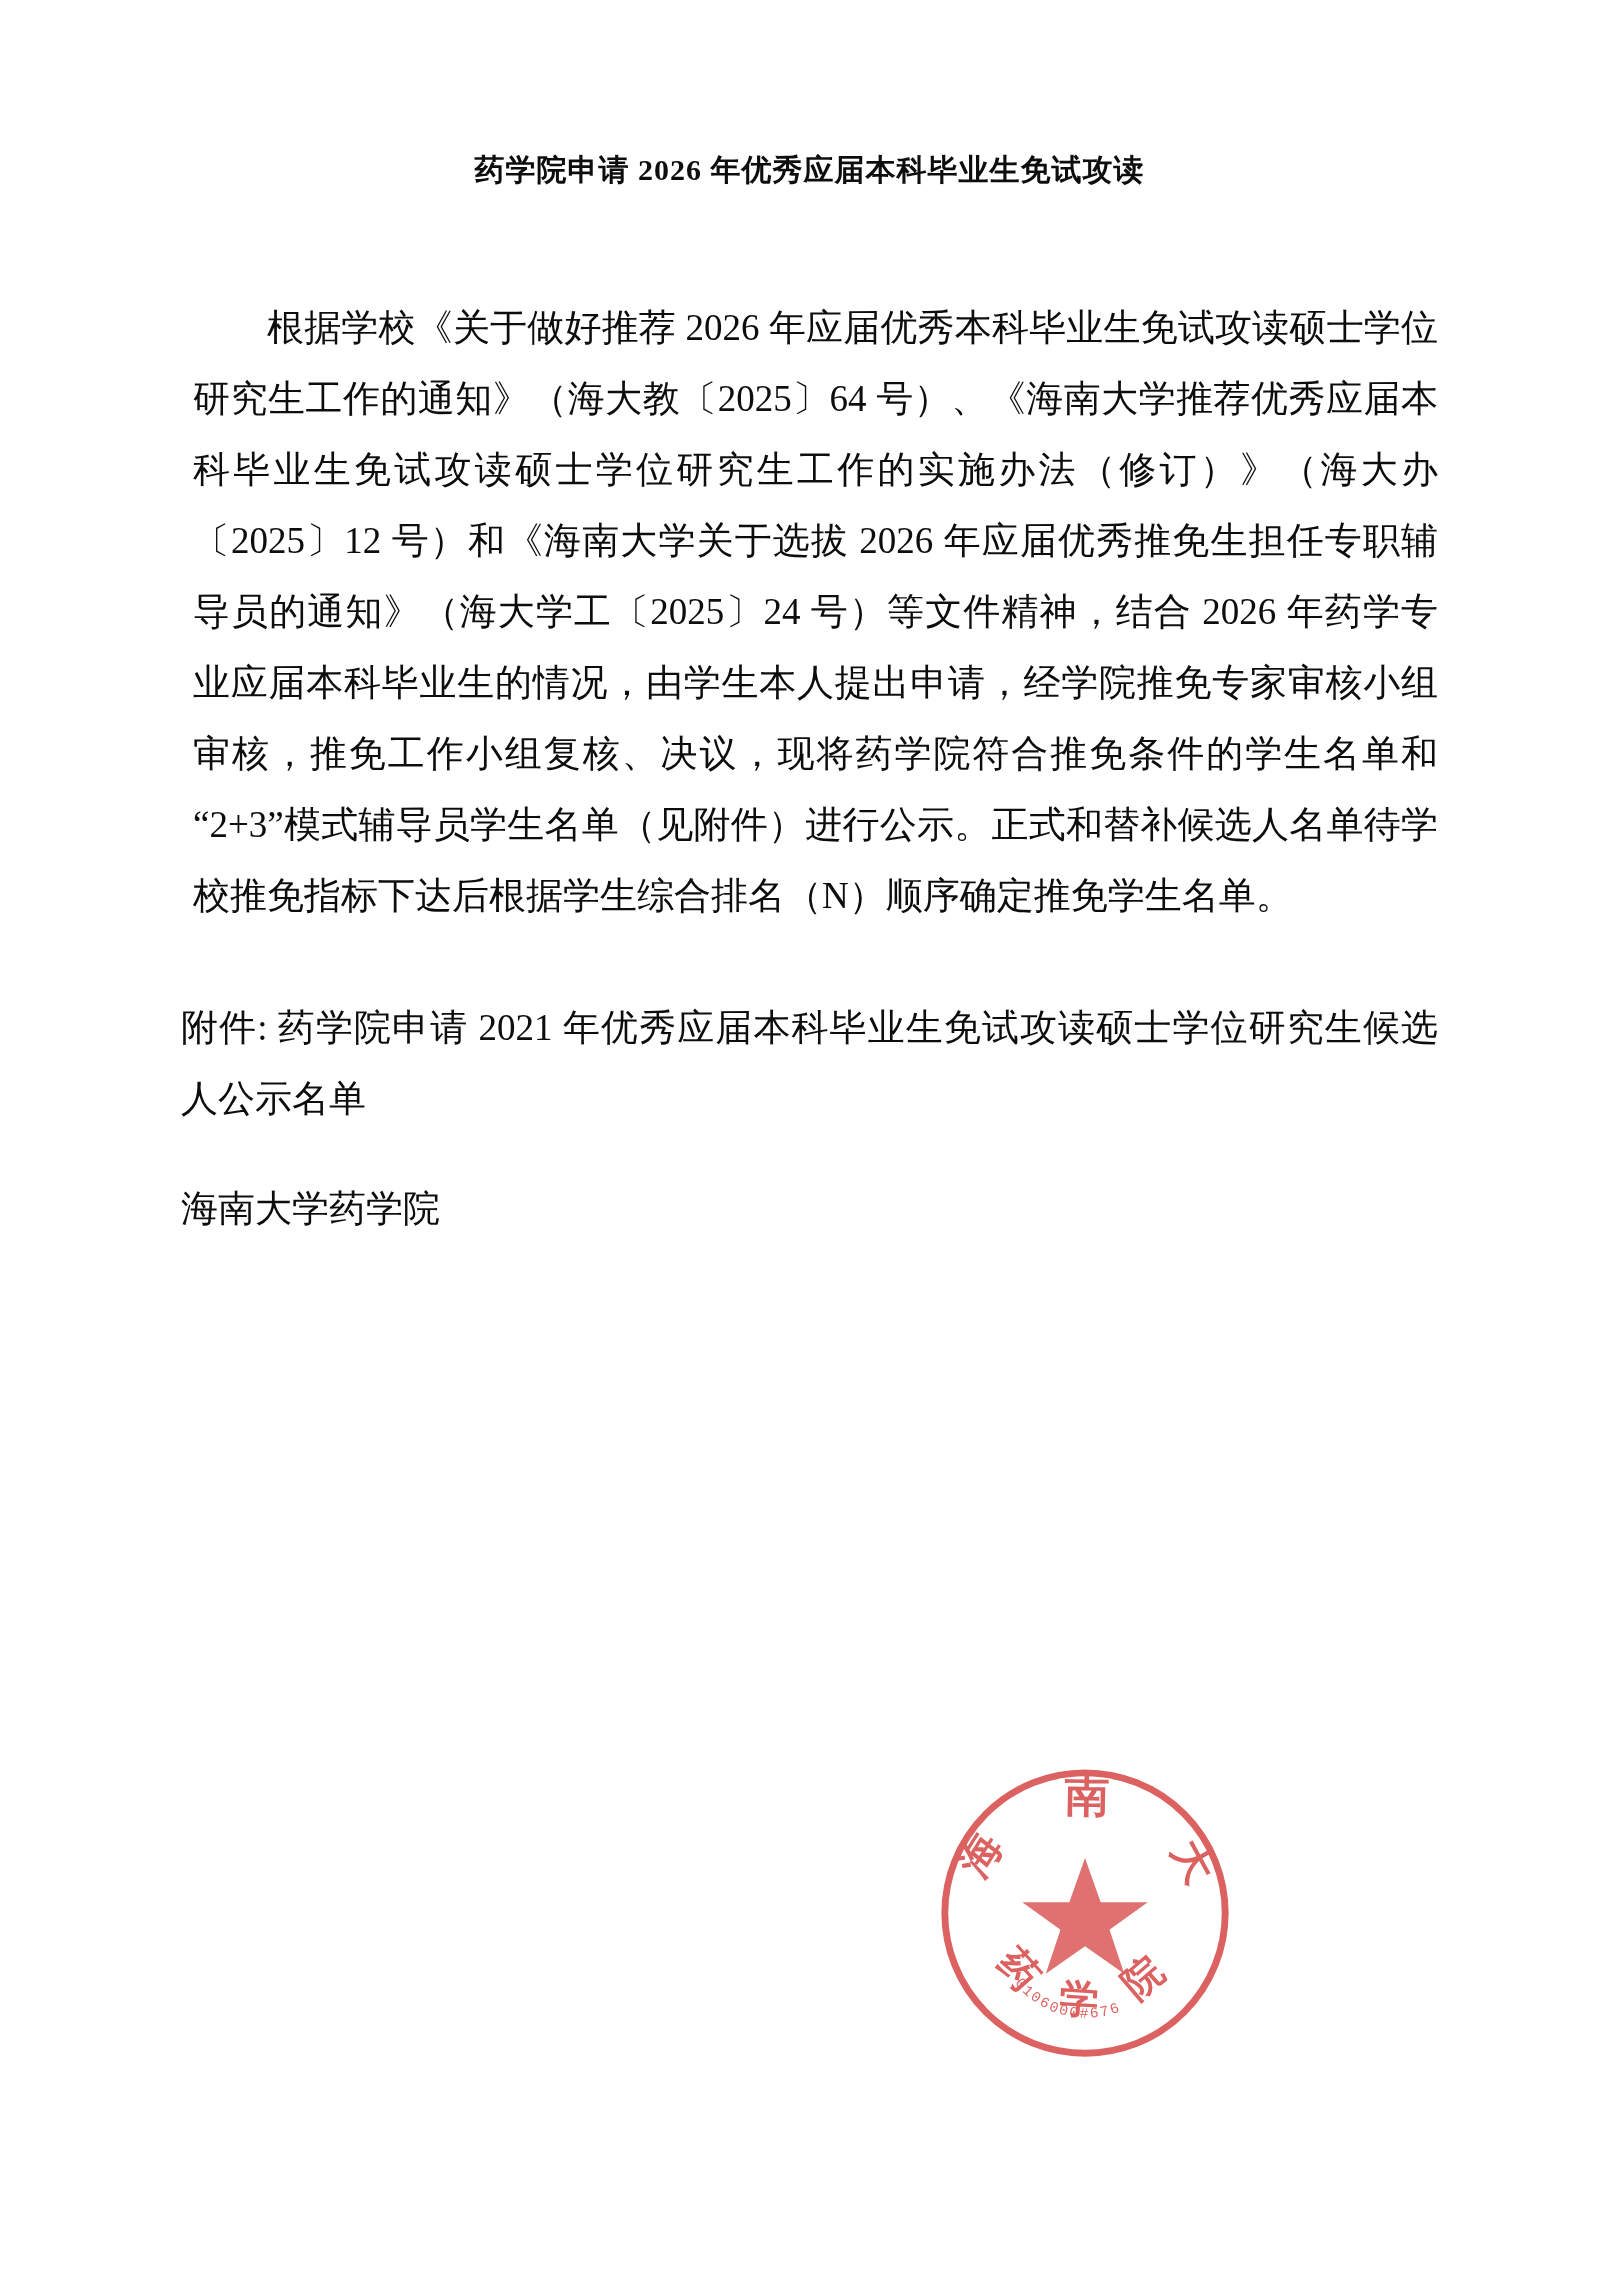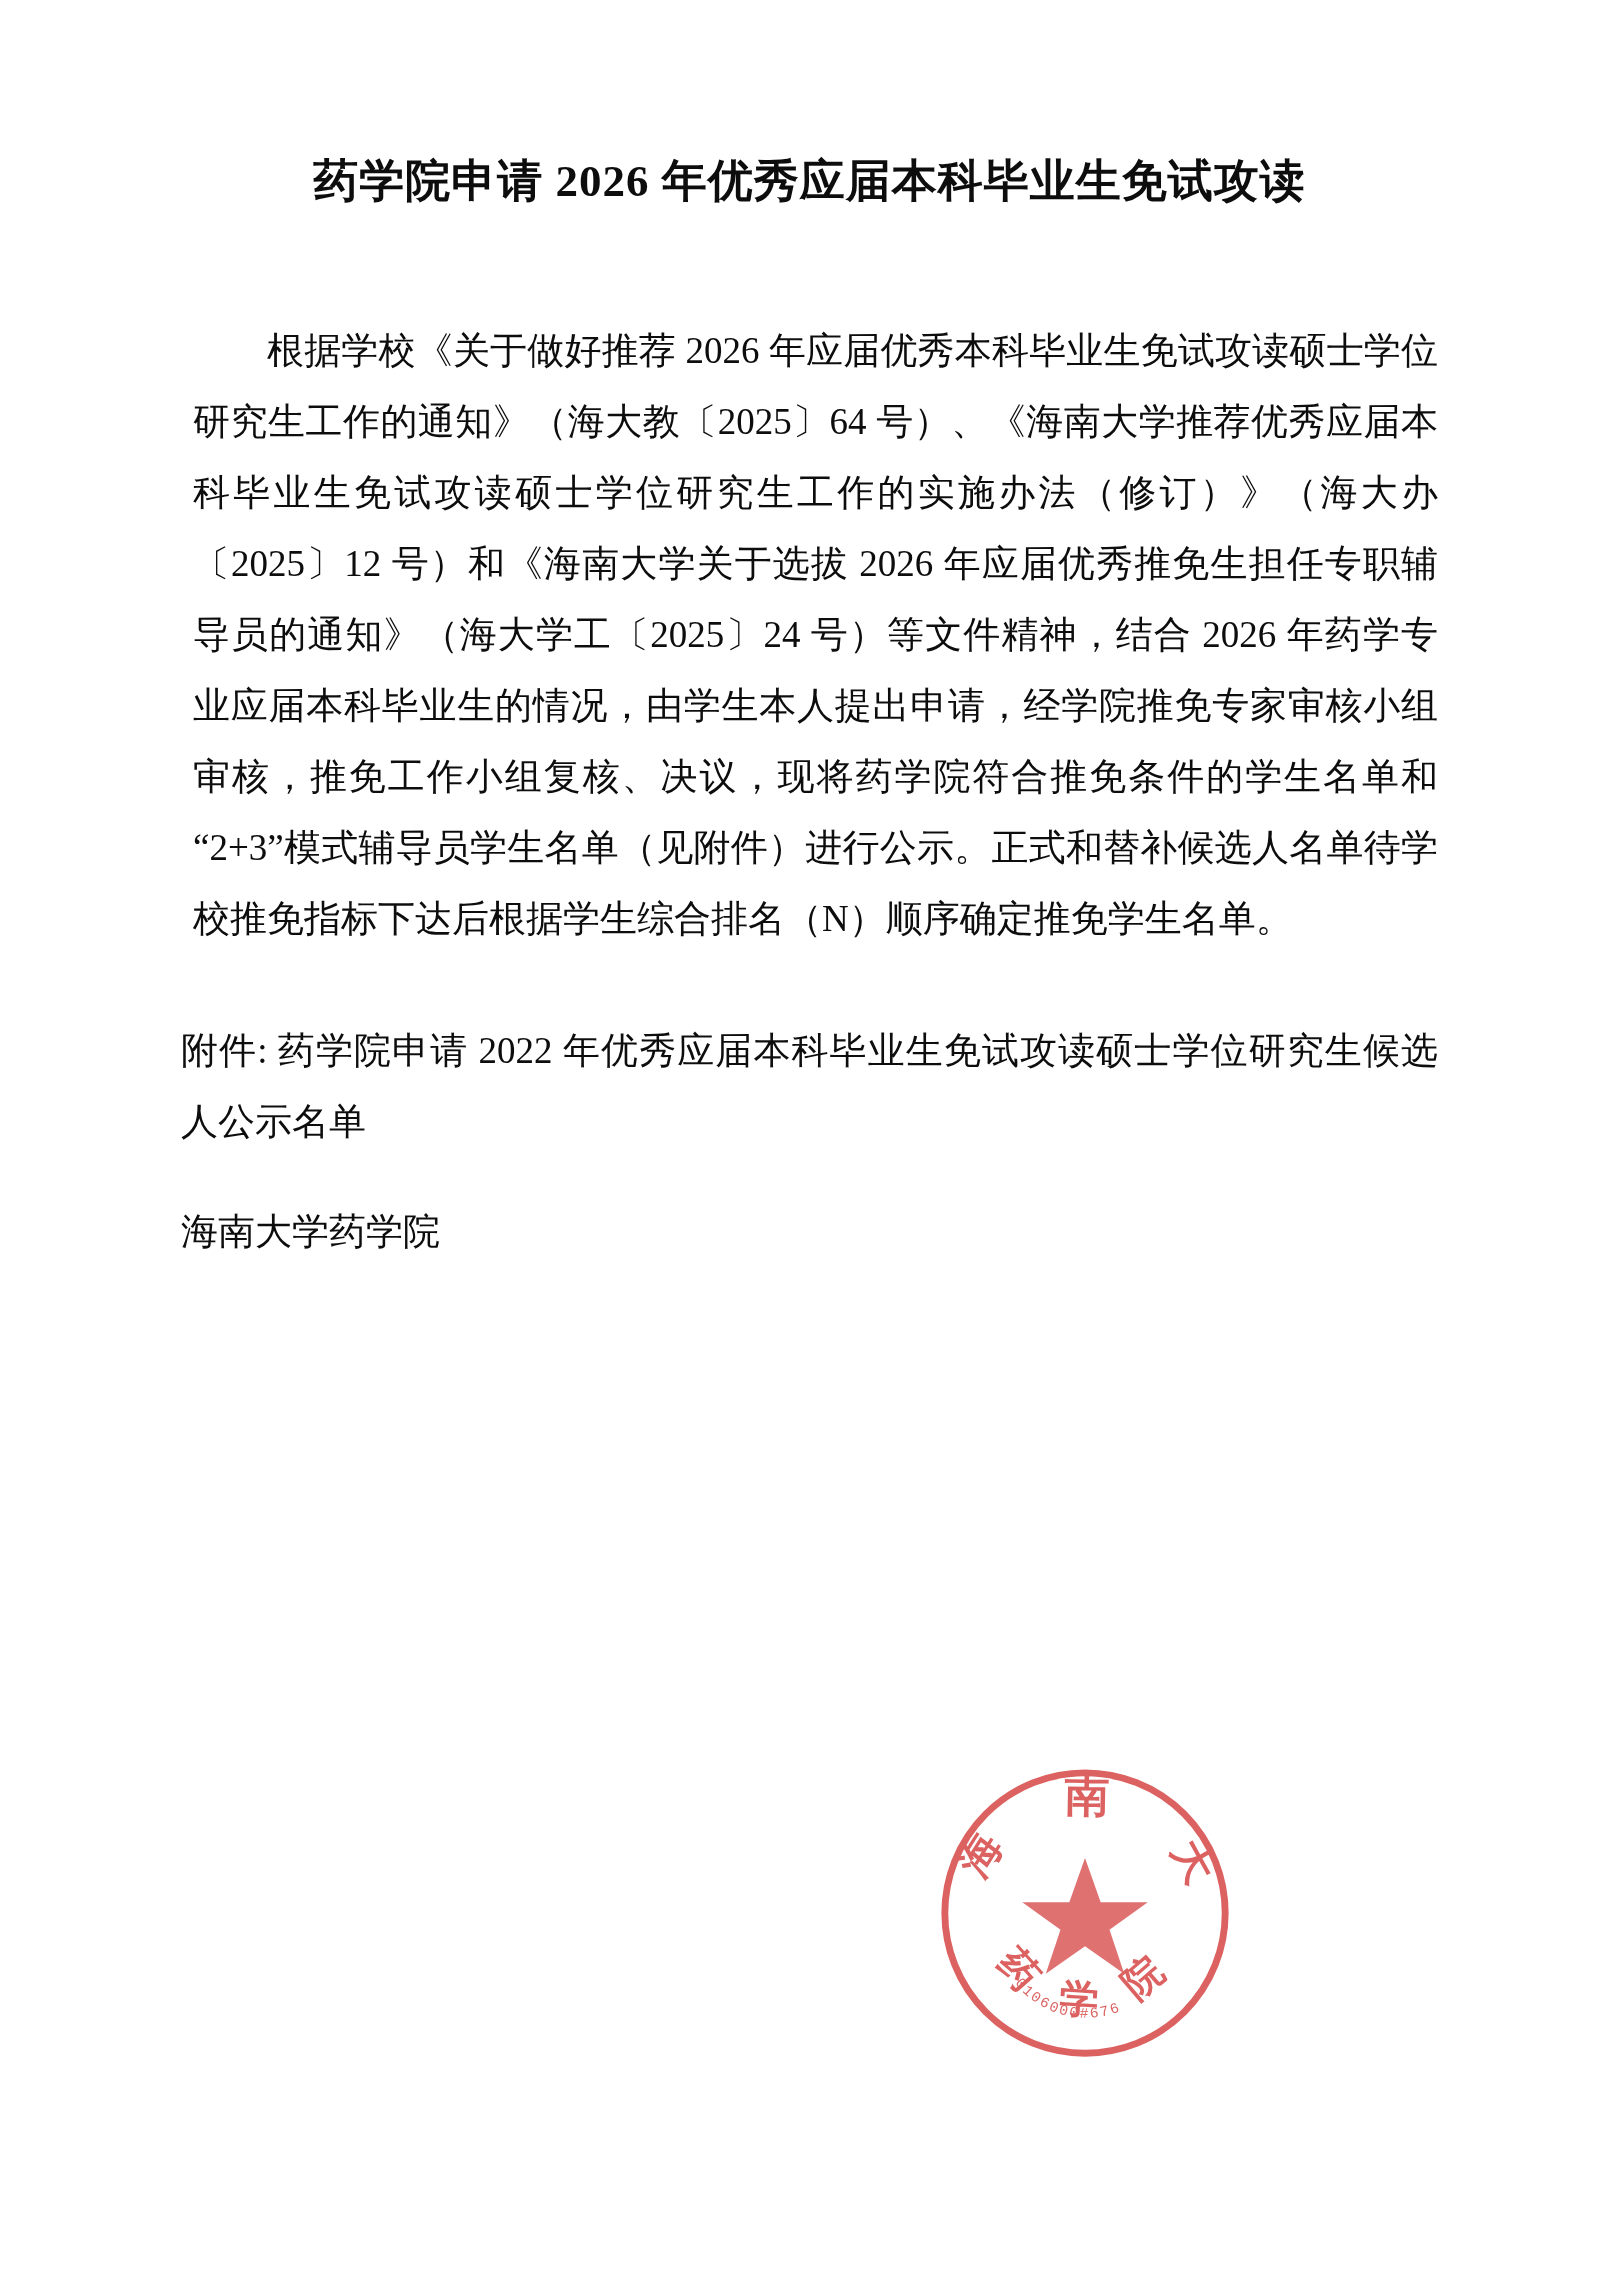--- a/index.html
+++ b/index.html
@@ -19,21 +19,21 @@
   .page {
     position: absolute;
     left: 0; top: 0;
     width: 1619px;
     height: 2290px;
     box-sizing: border-box;
     padding: 147px 181px 0 181px;
   }
   .doc-title {
     text-align: center;
-    font-size: 45px;
+    font-size: 30px;
     font-weight: bold;
     line-height: 1.55;
     letter-spacing: 1px;
     margin: 0 auto;
     width: 1117px;
   }
   .doc-title .line {
     display: block;
   }
   .body-text {
@@ -96,21 +96,21 @@
   <div class="doc-title">
     <span class="line">药学院申请 2026 年优秀应届本科毕业生免试攻读</span>
   </div>
 
   <div class="body-text">
     <p class="para">根据学校《关于做好推荐 2026 年应届优秀本科毕业生免试攻读硕士学位研究生工作的通知》（海大教〔2025〕64 号）、《海南大学推荐优秀应届本科毕业生免试攻读硕士学位研究生工作的实施办法（修订）》（海大办〔2025〕12 号）和《海南大学关于选拔 2026 年应届优秀推免生担任专职辅导员的通知》（海大学工〔2025〕24 号）等文件精神，结合 2026 年药学专业应届本科毕业生的情况，由学生本人提出申请，经学院推免专家审核小组审核，推免工作小组复核、决议，现将药学院符合推免条件的学生名单和“2+3”模式辅导员学生名单（见附件）进行公示。正式和替补候选人名单待学校推免指标下达后根据学生综合排名（N）顺序确定推免学生名单。</p>
 
   </div>
 
   <div class="attach-block">
-    <div class="attach-line">附件: 药学院申请 2022 年优秀应届本科毕业生免试攻读硕士学位研究生候选人公示名单</div>
+    <div class="attach-line">附件: 药学院申请 2021 年优秀应届本科毕业生免试攻读硕士学位研究生候选人公示名单</div>
   </div>
 
   <div class="signature">
     <span class="sig-line">海南大学药学院</span>
   </div>
 
 </div>
 
 <div class="seal">
   <svg width="299" height="299" viewBox="0 0 305 305" xmlns="http://www.w3.org/2000/svg">

